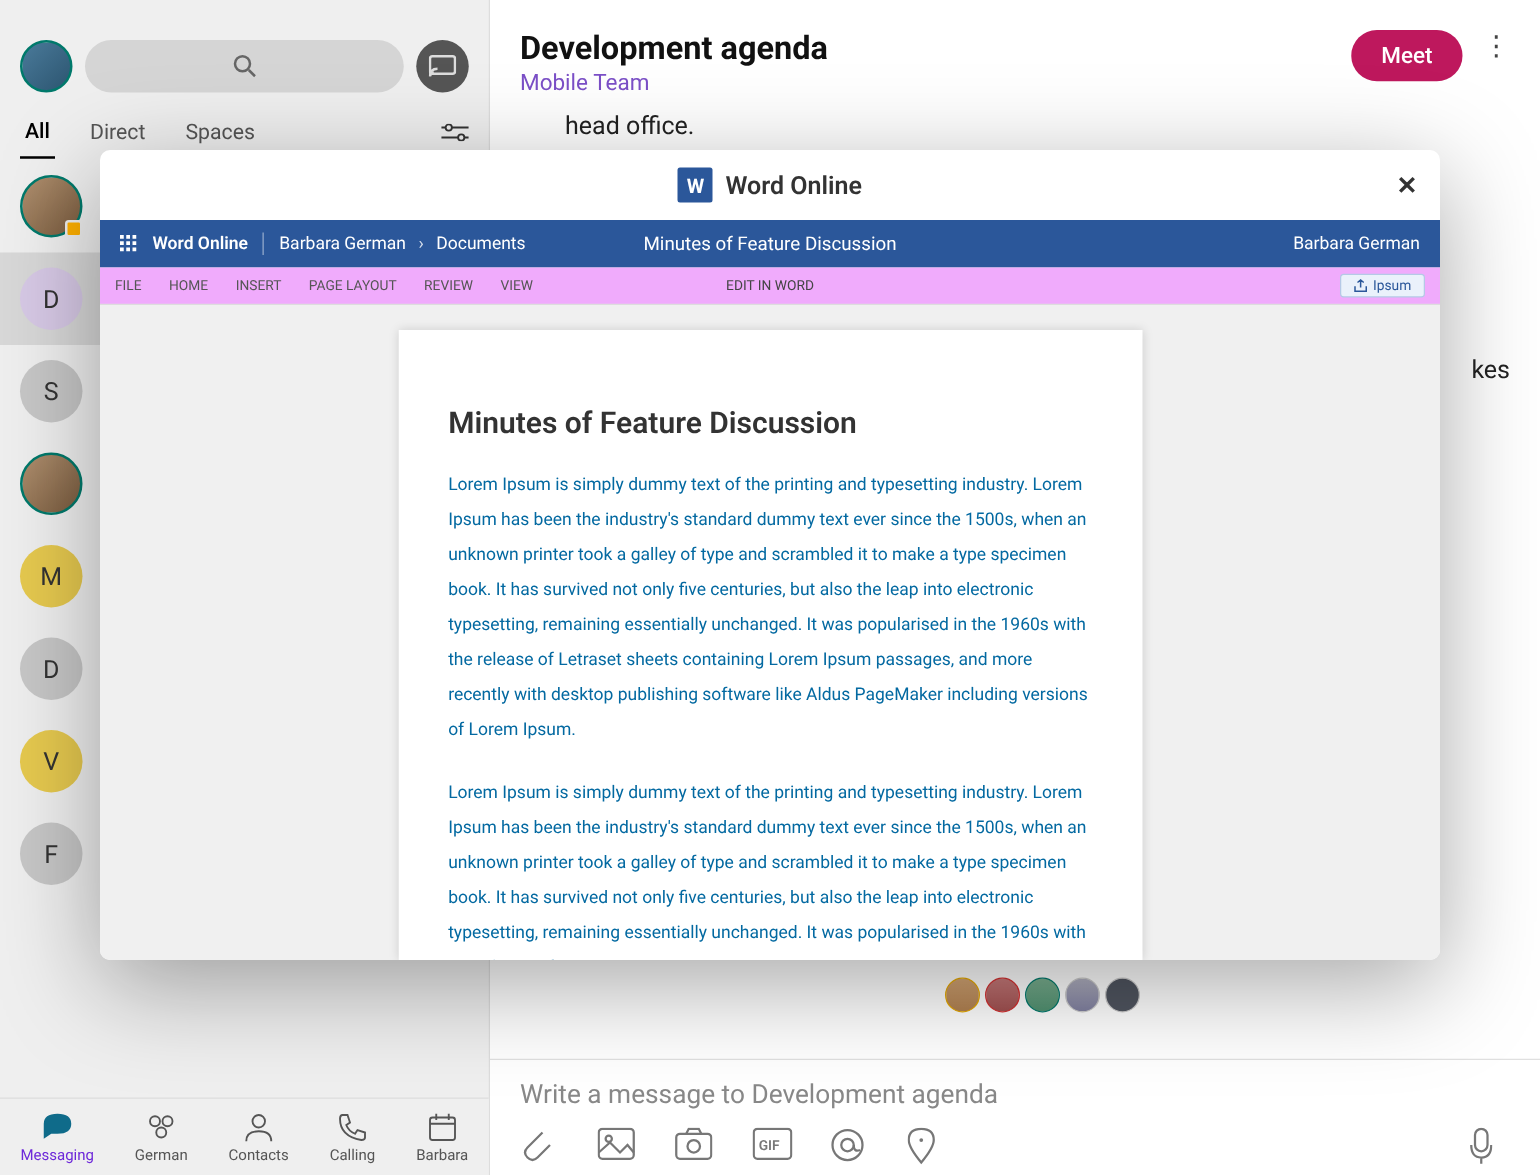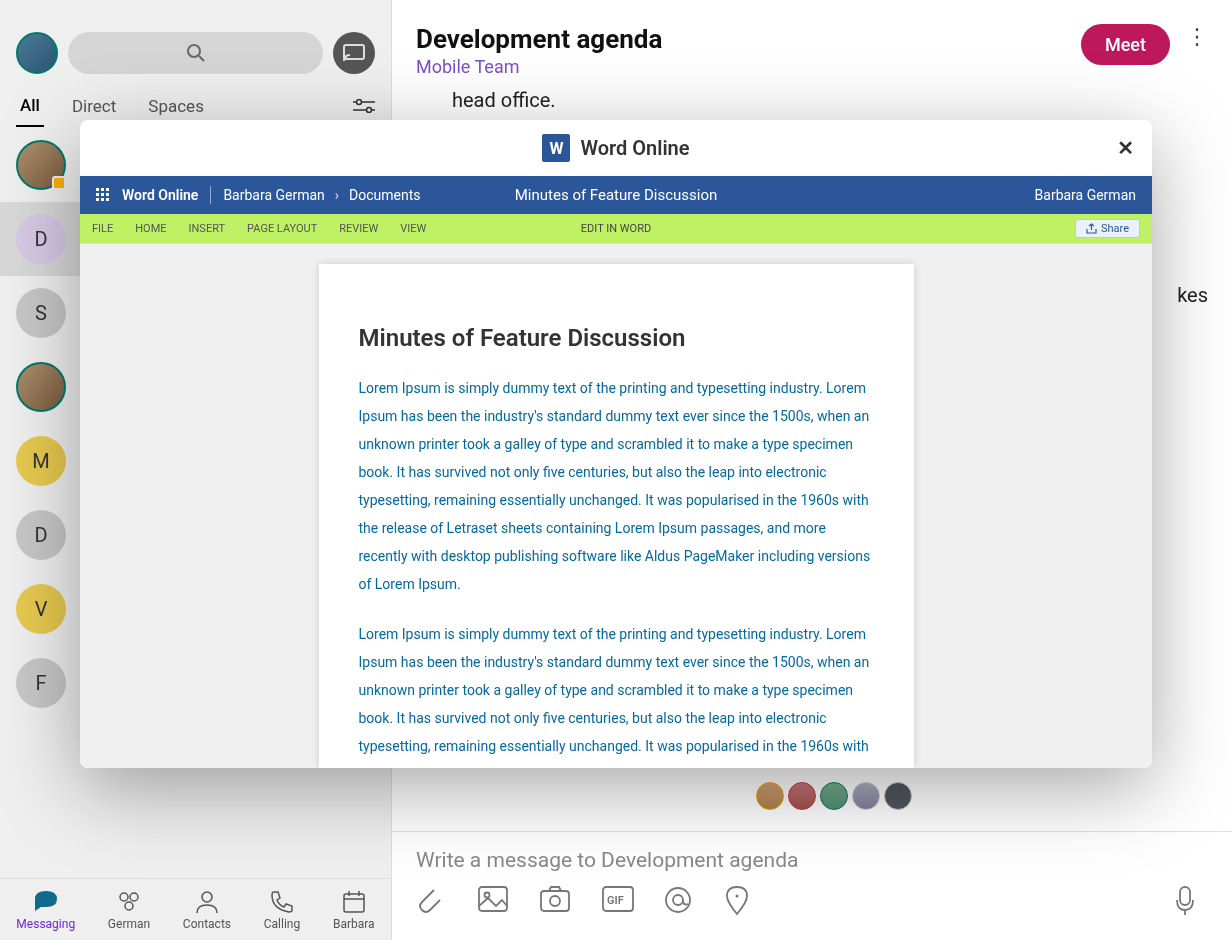--- a/index.html
+++ b/index.html
@@ -52,39 +52,39 @@
   .chat-sub { font-size: 18px; color: #7b4fc7; margin-top: 2px; }
   .meet-btn { margin-left: auto; background: #be185d; color: #fff; padding: 10px 24px; border-radius: 24px; font-size: 18px; font-weight: 500; }
   .more-dots { margin-left: 16px; font-size: 22px; color: #444; }
 
   .chat-body { flex: 1; padding: 0 60px; font-size: 20px; line-height: 1.5; color: #222; overflow: hidden; }
 
   .read-receipts { position: absolute; right: 320px; bottom: 130px; display: flex; gap: 4px; }
   .receipt-av { width: 28px; height: 28px; border-radius: 50%; border: 1px solid #ccc; }
 
   
-  .composer { height: 109px; border-top: 1px solid #e0e0e0; padding: 16px 24px; margin-top: 34px; }
+  .composer { height: 93px; border-top: 1px solid #e0e0e0; padding: 16px 24px; margin-top: 34px; }
   .composer-input { font-size: 21px; color: #888; }
   .composer-tools { margin-top: 14px; display: flex; gap: 30px; align-items: center; }
   .tool-ic { width: 32px; height: 32px; color: #666; }
   .mic-ic { margin-left: auto; }
 
   
   .modal-overlay { position: absolute; top: 120px; left: 80px; right: 80px; bottom: 172px; background: #fff; border-radius: 8px; box-shadow: 0 20px 80px rgba(0,0,0,0.35); display: flex; flex-direction: column; overflow: hidden; }
   .modal-titlebar { height: 56px; display: flex; align-items: center; justify-content: center; position: relative; font-size: 20px; font-weight: 600; color: #333; }
   .word-logo { width: 28px; height: 28px; background: #2b579a; color: #fff; display: inline-flex; align-items: center; justify-content: center; font-weight: 700; font-size: 16px; margin-right: 10px; border-radius: 2px; }
   .modal-close { position: absolute; right: 18px; top: 16px; font-size: 20px; color: #333; cursor: pointer; }
 
   .word-ribbon { height: 38px; background: #2b579a; color: #fff; display: flex; align-items: center; padding: 0 16px; font-size: 14px; }
   .word-ribbon .sep { width: 1px; height: 18px; background: rgba(255,255,255,0.5); margin: 0 12px; }
   .word-ribbon .chev { margin: 0 10px; opacity: 0.8; }
   .word-ribbon .doc-title { position: absolute; left: 50%; transform: translateX(-50%); font-size: 15px; }
   .word-ribbon .user-right { margin-left: auto; font-size: 14px; }
 
-  .word-menu { height: 30px; background: #bef264; border-bottom: 1px solid #ddd; display: flex; align-items: center; padding: 0 12px; font-size: 11px; color: #555; position: relative; }
+  .word-menu { height: 30px; background: #f0abfc; border-bottom: 1px solid #ddd; display: flex; align-items: center; padding: 0 12px; font-size: 11px; color: #555; position: relative; }
   .word-menu span.tab { margin-right: 22px; }
   .word-menu .center { position: absolute; left: 50%; transform: translateX(-50%); font-size: 11px; color: #444; }
   .share-btn { margin-left: auto; border: 1px solid #b5c9e6; background: #eaf1fb; color: #2b579a; padding: 2px 10px; border-radius: 3px; font-size: 11px; display: flex; align-items: center; gap: 4px; }
 
   .word-canvas { flex: 1; background: #f0f0f0; display: flex; justify-content: center; padding-top: 20px; overflow: hidden; }
   .word-page { width: 595px; background: #fff; box-shadow: 0 0 8px rgba(0,0,0,0.15); padding: 60px 40px; font-family: "Segoe UI", sans-serif; }
   .word-page h1 { font-size: 24px; font-weight: 600; color: #333; margin-bottom: 22px; }
   .word-page p { font-size: 14px; line-height: 2.0; color: #0369a1; margin-bottom: 22px; }
 
   svg { display: block; }
@@ -344,21 +344,21 @@
       <span class="tab">HOME</span>
       <span class="tab">INSERT</span>
       <span class="tab">PAGE LAYOUT</span>
       <span class="tab">REVIEW</span>
       <span class="tab">VIEW</span>
       <span class="center">EDIT IN WORD</span>
     <span class="share-btn">
       <svg width="11" height="11" viewBox="0 0 11 11">
           <path d="M1 6 L1 10 L10 10 L10 6 M5.5 1 L5.5 7 M3 3 L5.5 1 L8 3" stroke="#2b579a" stroke-width="1.2" fill="none"></path>
         </svg>
-      <span>Share</span>
+      <span>Ipsum</span>
     </span>
   </div>
   <div class="word-canvas">
     <div class="word-page">
       <h1>Minutes of Feature Discussion</h1>
       <p>Lorem Ipsum is simply dummy text of the printing and typesetting industry. Lorem Ipsum has been the industry's standard dummy text ever since the 1500s, when an unknown printer took a galley of type and scrambled it to make a type specimen book. It has survived not only five centuries, but also the leap into electronic typesetting, remaining essentially unchanged. It was popularised in the 1960s with the release of Letraset sheets containing Lorem Ipsum passages, and more recently with desktop publishing software like Aldus PageMaker including versions of Lorem Ipsum.</p>
       <p>Lorem Ipsum is simply dummy text of the printing and typesetting industry. Lorem Ipsum has been the industry's standard dummy text ever since the 1500s, when an unknown printer took a galley of type and scrambled it to make a type specimen book. It has survived not only five centuries, but also the leap into electronic typesetting, remaining essentially unchanged. It was popularised in the 1960s with the release of Letraset sheets containing Lorem Ipsum passages, and more recently with desktop publishing software like Aldus PageMaker including versions of</p>
     </div>
   </div>
 </div>

